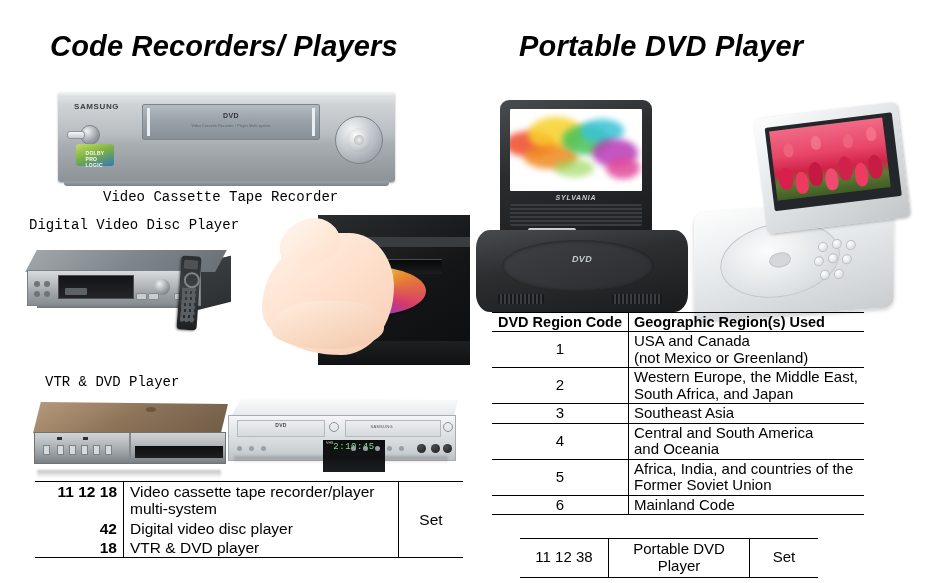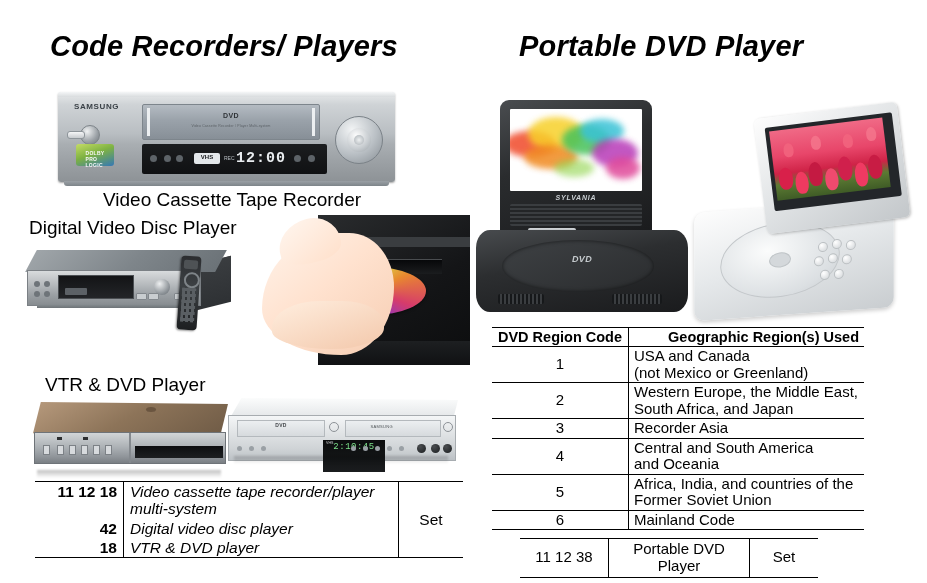--- a/index.html
+++ b/index.html
@@ -8,21 +8,21 @@
 
   .abs{position:absolute;}
 
   
   .heading{font-weight:bold;font-style:italic;font-size:29px;white-space:nowrap;
            letter-spacing:.2px;}
   #heading-left{left:50px;top:30px;}
   #heading-right{left:519px;top:30px;}
 
   
-  .caption{font-size:19px;white-space:nowrap;}
+  .caption{font-size:14px;white-space:nowrap;font-family:Liberation Mono, monospace;}
   #cap-vcr{left:103px;top:189px;}
   #cap-dvd{left:29px;top:217px;}
   #cap-vtrdvd{left:45px;top:374px;}
 
   
   #img-vcr{left:58px;top:92px;width:337px;height:90px;}
   .vcr-body{position:absolute;inset:0;border-radius:3px;
      background:linear-gradient(180deg,#e9ebec 0%,#cfd3d6 14%,#b9bec2 46%,
                 #a9aeb2 58%,#9ea3a7 74%,#8d9296 100%);
      box-shadow:0 1px 2px rgba(0,0,0,.35);}
@@ -231,35 +231,35 @@
   
   table{border-collapse:collapse;}
   .tbl{font-size:15.5px;line-height:1.12;}
   .tbl td{vertical-align:top;padding:1px 4px;}
 
   
   #tbl-left{left:35px;top:481px;width:428px;}
   #tbl-left table{width:428px;border-top:1.6px solid #000;border-bottom:1.6px solid #000;}
   #tbl-left td.code{width:78px;text-align:right;font-weight:bold;
      border-right:1.3px solid #000;padding-right:6px;white-space:nowrap;}
-  #tbl-left td.desc{padding-left:6px;font-style:italic;}
+  #tbl-left td.desc{padding-left:6px;}
   #tbl-left td.unit{width:56px;text-align:center;vertical-align:middle;
      border-left:1.3px solid #000;}
 
   
-  #tbl-region{left:492px;top:327px;width:372px;}
+  #tbl-region{left:492px;top:312px;width:372px;}
   #tbl-region table{width:372px;border-top:1.6px solid #000;border-bottom:1.6px solid #000;}
   #tbl-region th,#tbl-region td{border-bottom:1.1px solid #000;padding:1px 5px;
      vertical-align:middle;}
   #tbl-region tr:last-child th,#tbl-region tr:last-child td{border-bottom:none;}
   #tbl-region th{font-size:14.5px;font-weight:bold;}
   #tbl-region td{font-size:15px;line-height:1.1;}
   #tbl-region .c-code{width:126px;text-align:center;border-right:1.3px solid #000;}
   #tbl-region .c-reg{text-align:left;}
-  #tbl-region th.c-reg{text-align:right;}
+  #tbl-region th.c-reg{text-align:left;}
 
   
   #tbl-pdvd{left:520px;top:524px;width:298px;}
   #tbl-pdvd table{width:298px;border-top:1.5px solid #000;border-bottom:1.5px solid #000;margin-top:14px;}
   #tbl-pdvd td{font-size:15px;padding:2px 6px;vertical-align:middle;}
   #tbl-pdvd td.code{width:76px;text-align:center;border-right:1.2px solid #000;white-space:nowrap;}
   #tbl-pdvd td.desc{text-align:center;border-right:1.2px solid #000;}
   #tbl-pdvd td.unit{width:56px;text-align:center;}
 </style>
 </head>
@@ -287,32 +287,20 @@
     </div>
 
     <div class="vcr-jog">
       <div class="vcr-jog-in"></div>
     </div>
 
     <div class="vcr-badge">
       <span>DOLBY PRO LOGIC</span>
     </div>
 
-    <div class="vcr-panel">
-      <div class="vcr-vhsbox">
-        <span>VHS</span>
-      </div>
-      <div class="vcr-tinymark" style="left:82px;top:11px;">REC</div>
-      <div class="vcr-clock">12:00</div>
-      <div class="vcr-btn" style="left:8px;top:11px;"></div>
-      <div class="vcr-btn" style="left:22px;top:11px;"></div>
-      <div class="vcr-btn" style="left:34px;top:11px;"></div>
-      <div class="vcr-btn" style="left:152px;top:11px;"></div>
-      <div class="vcr-btn" style="left:166px;top:11px;"></div>
-    </div>
     <div class="vcr-base"></div>
   </div>
 </div>
 
 <div class="abs" id="img-dvdp">
   <div class="dvd-side"></div>
   <div class="dvd-top"></div>
   <div class="dvd-face">
     <div class="dvd-tray"></div>
     <div class="dvd-knob"></div>
@@ -477,21 +465,21 @@
       <tr>
         <td class="c-code">1</td>
         <td class="c-reg">USA and Canada<br>(not Mexico or Greenland)</td>
       </tr>
       <tr>
         <td class="c-code">2</td>
         <td class="c-reg">Western Europe, the Middle East,<br>South Africa, and Japan</td>
       </tr>
       <tr>
         <td class="c-code">3</td>
-        <td class="c-reg">Recorder Asia</td>
+        <td class="c-reg">Southeast Asia</td>
       </tr>
       <tr>
         <td class="c-code">4</td>
         <td class="c-reg">Central and South America<br>and Oceania</td>
       </tr>
       <tr>
         <td class="c-code">5</td>
         <td class="c-reg">Africa, India, and countries of the<br>Former Soviet Union</td>
       </tr>
       <tr>

